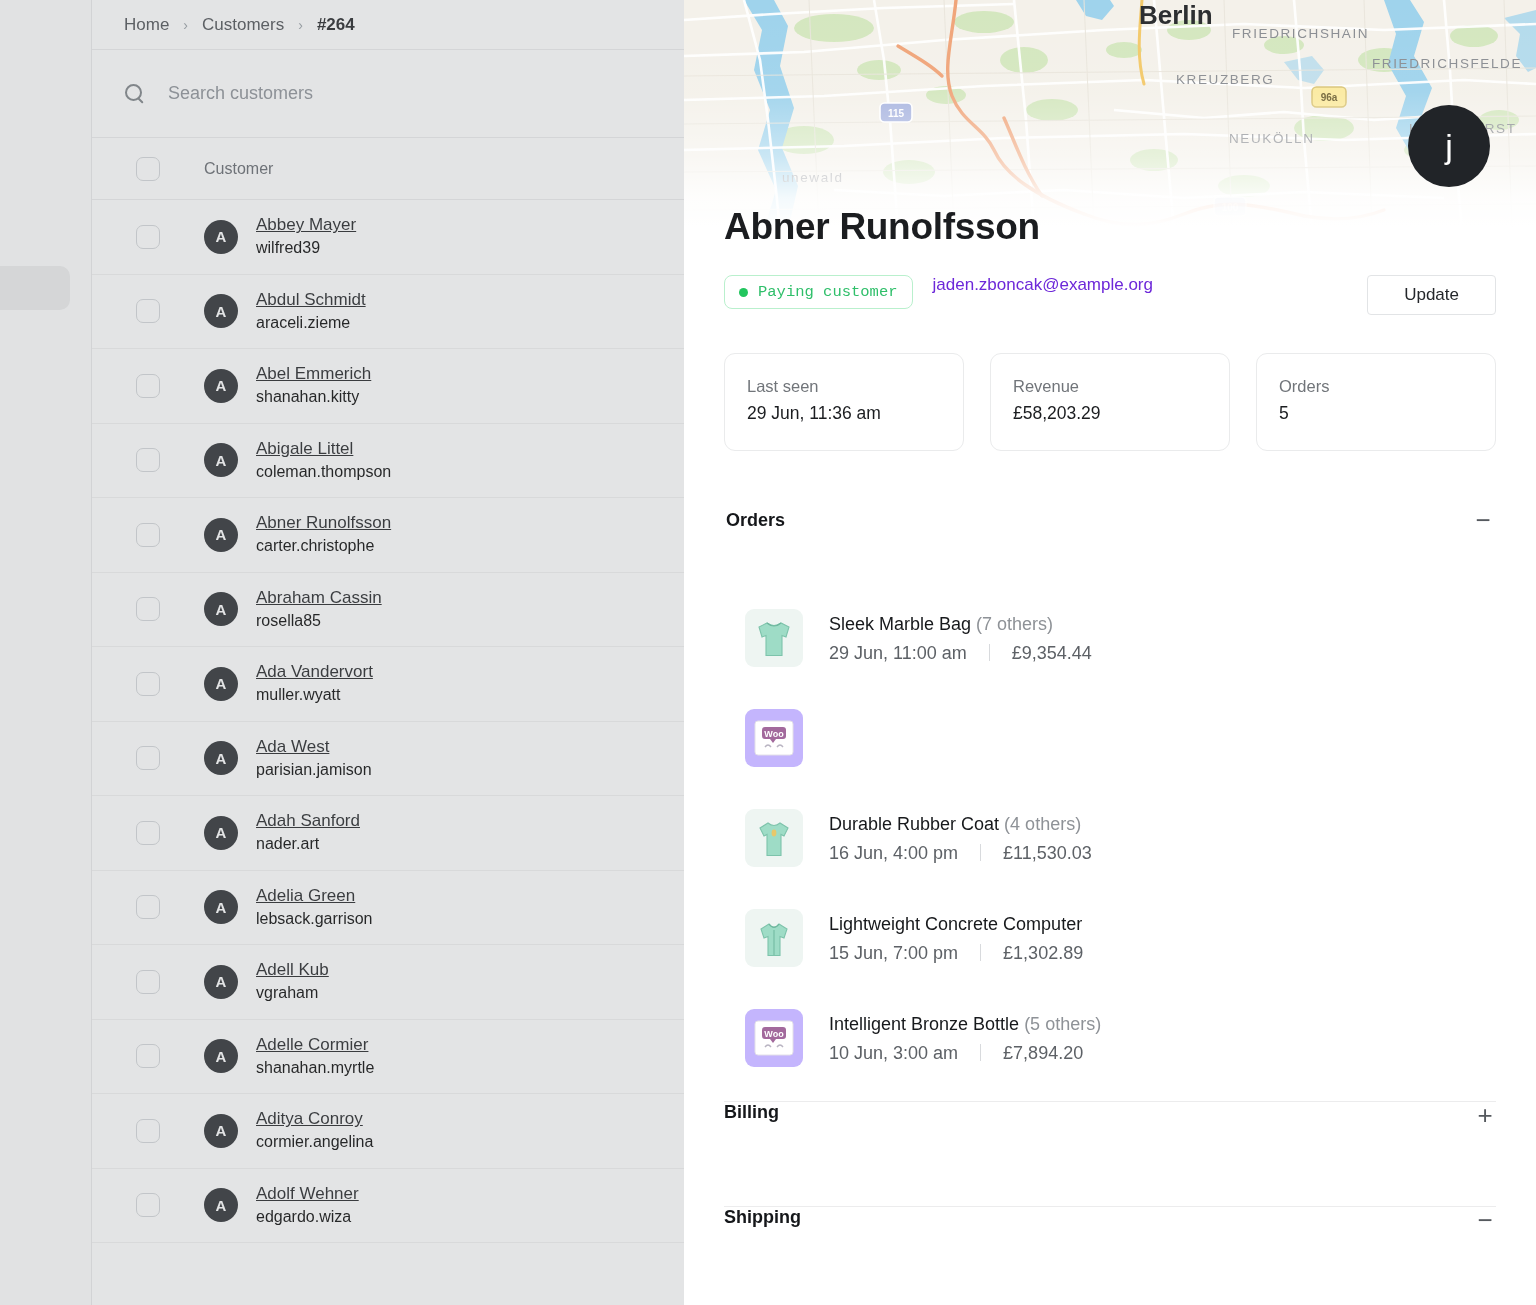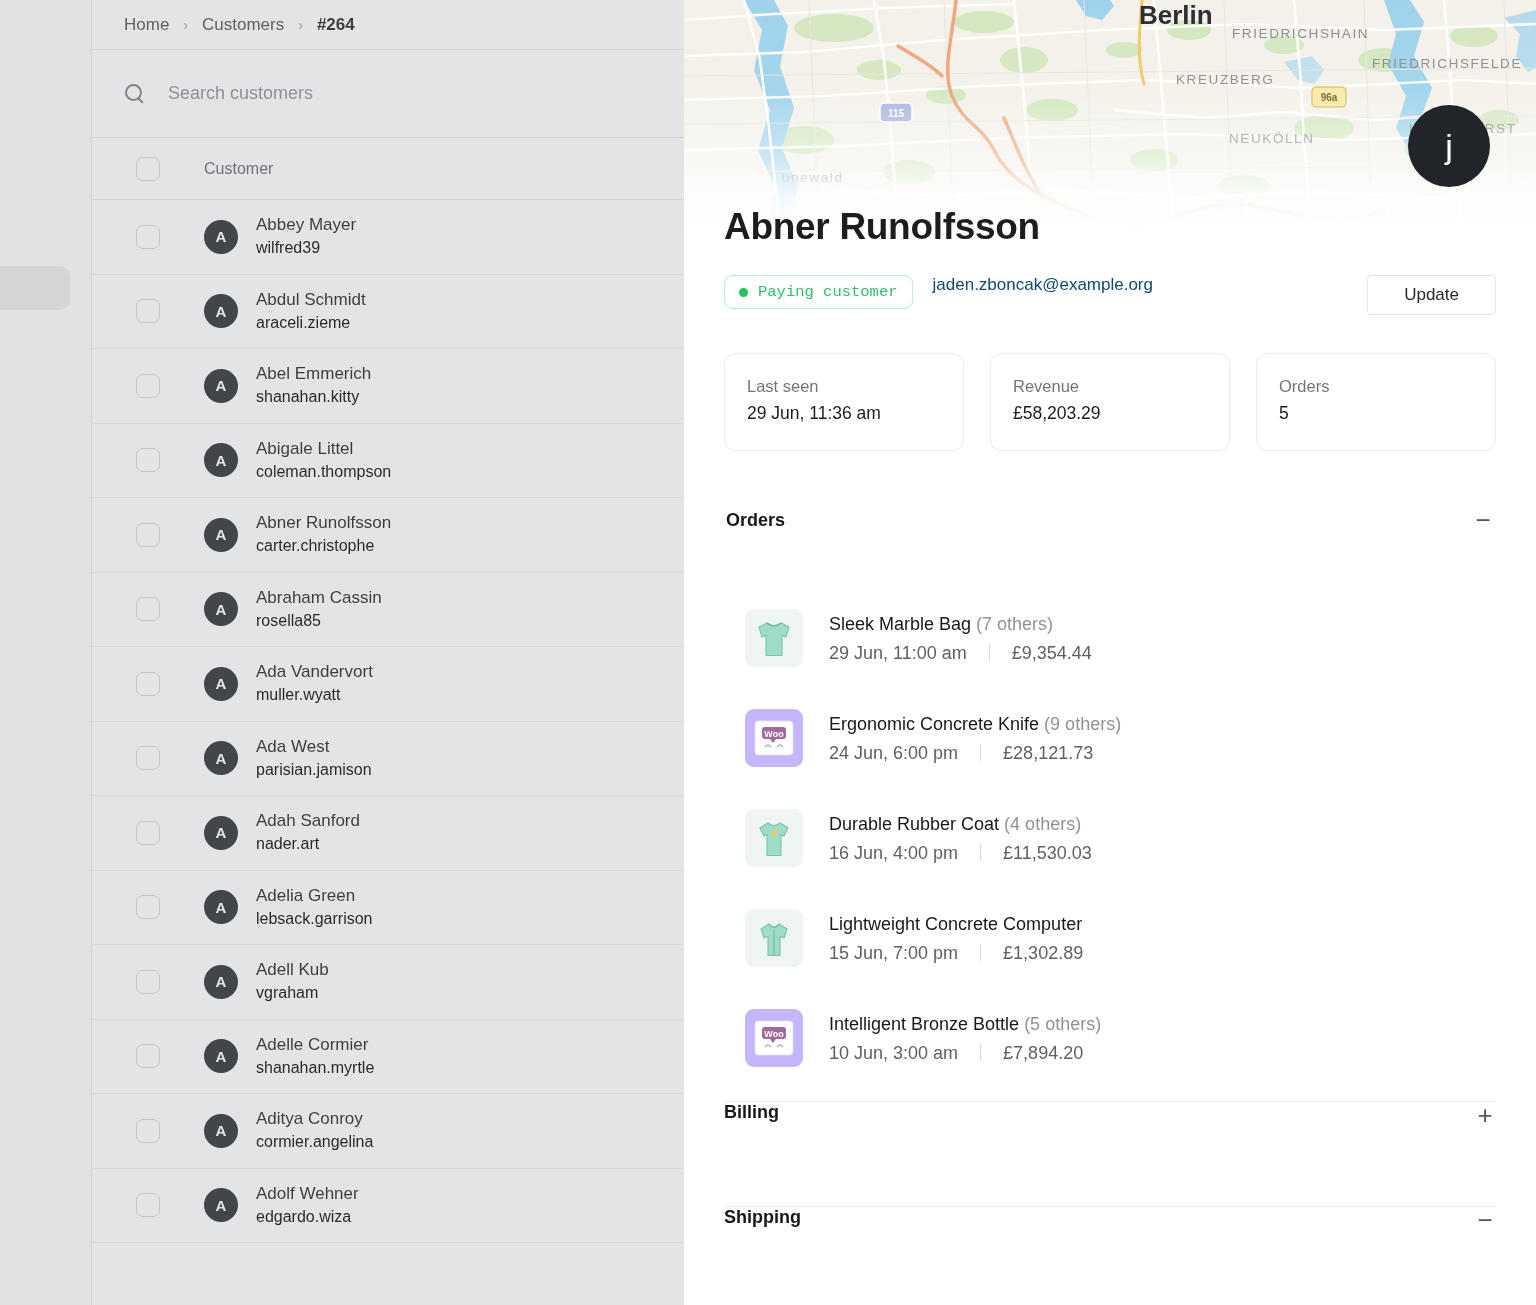--- a/index.html
+++ b/index.html
@@ -134,21 +134,21 @@
     color: #ffffff;
     font-size: 15px;
     font-weight: 700;
     display: flex;
     align-items: center;
     justify-content: center;
     flex: none;
     margin-right: 18px;
   }
   .row-main { display: flex; align-items: center; }
-  .row-name { font-size: 17px; color: #1b1d20; line-height: 1.35; }
+  .row-name { font-size: 17px; color: #1b1d20; line-height: 1.35; text-decoration: underline; }
   .row-user { font-size: 16px; color: #000000; line-height: 1.35; }
   .row-seen { font-size: 16px; color: #45484d; }
 
   
   .dimmer {
     position: absolute;
     inset: 0;
     background: rgba(146,150,155,0.26);
     pointer-events: none;
   }
@@ -231,21 +231,21 @@
     font-size: 15.5px;
     color: #2fbf6a;
   }
   .badge-dot {
     width: 9px; height: 9px;
     border-radius: 50%;
     background: #22c55e;
     flex: none;
   }
   .email { font-size: 17px; color: #3f4busy; }
-  .email { color: #0c4a6e; }
+  .email { color: #6d28d9; }
   .spacer { flex: 1; }
   .update-btn {
     height: 40px;
     padding: 0 36px;
     border: 1px solid #e2e4e6;
     border-radius: 4px;
     background: #ffffff;
     font-size: 17px;
     color: #24272b;
     font-family: "Liberation Sans", sans-serif;
@@ -695,25 +695,20 @@
             <span class="thumb woo">
               <svg width="44" height="44" viewBox="0 0 44 44">
                 <rect x="3" y="5" width="38" height="34" rx="3" fill="#ffffff" stroke="#e3e0e8"></rect>
                 <rect x="10" y="11" width="24" height="12" rx="3" fill="#a2699c"></rect>
                 <path d="M18 23 L21 27 L24 23 Z" fill="#a2699c"></path>
                 <text x="22" y="21" text-anchor="middle" font-family="Liberation Sans, sans-serif" font-size="9" font-weight="700" fill="#ffffff">Woo</text>
                 <path d="M13 31 q3 -4 6 0" stroke="#b9b4c2" stroke-width="1.4" fill="none"></path>
                 <path d="M25 31 q3 -4 6 0" stroke="#b9b4c2" stroke-width="1.4" fill="none"></path>
               </svg>
             </span>
-            <span><span class="order-title">Ergonomic Concrete Knife</span><span class="order-title order-others"> (9 others)</span><span class="order-sub">
-                <span>24 Jun, 6:00 pm</span>
-                <span class="vsep"></span>
-                <span>£28,121.73</span>
-              </span></span>
           </div>
           <div class="order-row">
             <span class="thumb">
               <svg width="46" height="46" viewBox="0 0 46 46">
                 <path d="M17 8 q6 5 12 0 l8 5 -4 8 -3 -1.5 v21 h-14 v-21 l-3 1.5 -4 -8 Z" fill="#9edcc6" stroke="#7dc3ab" stroke-width="1.1"></path>
                 <ellipse cx="23" cy="18" rx="2.4" ry="3.4" fill="#e8c86a"></ellipse>
               </svg>
             </span>
             <span><span class="order-title">Durable Rubber Coat</span><span class="order-title order-others"> (4 others)</span><span class="order-sub">
                 <span>16 Jun, 4:00 pm</span>

